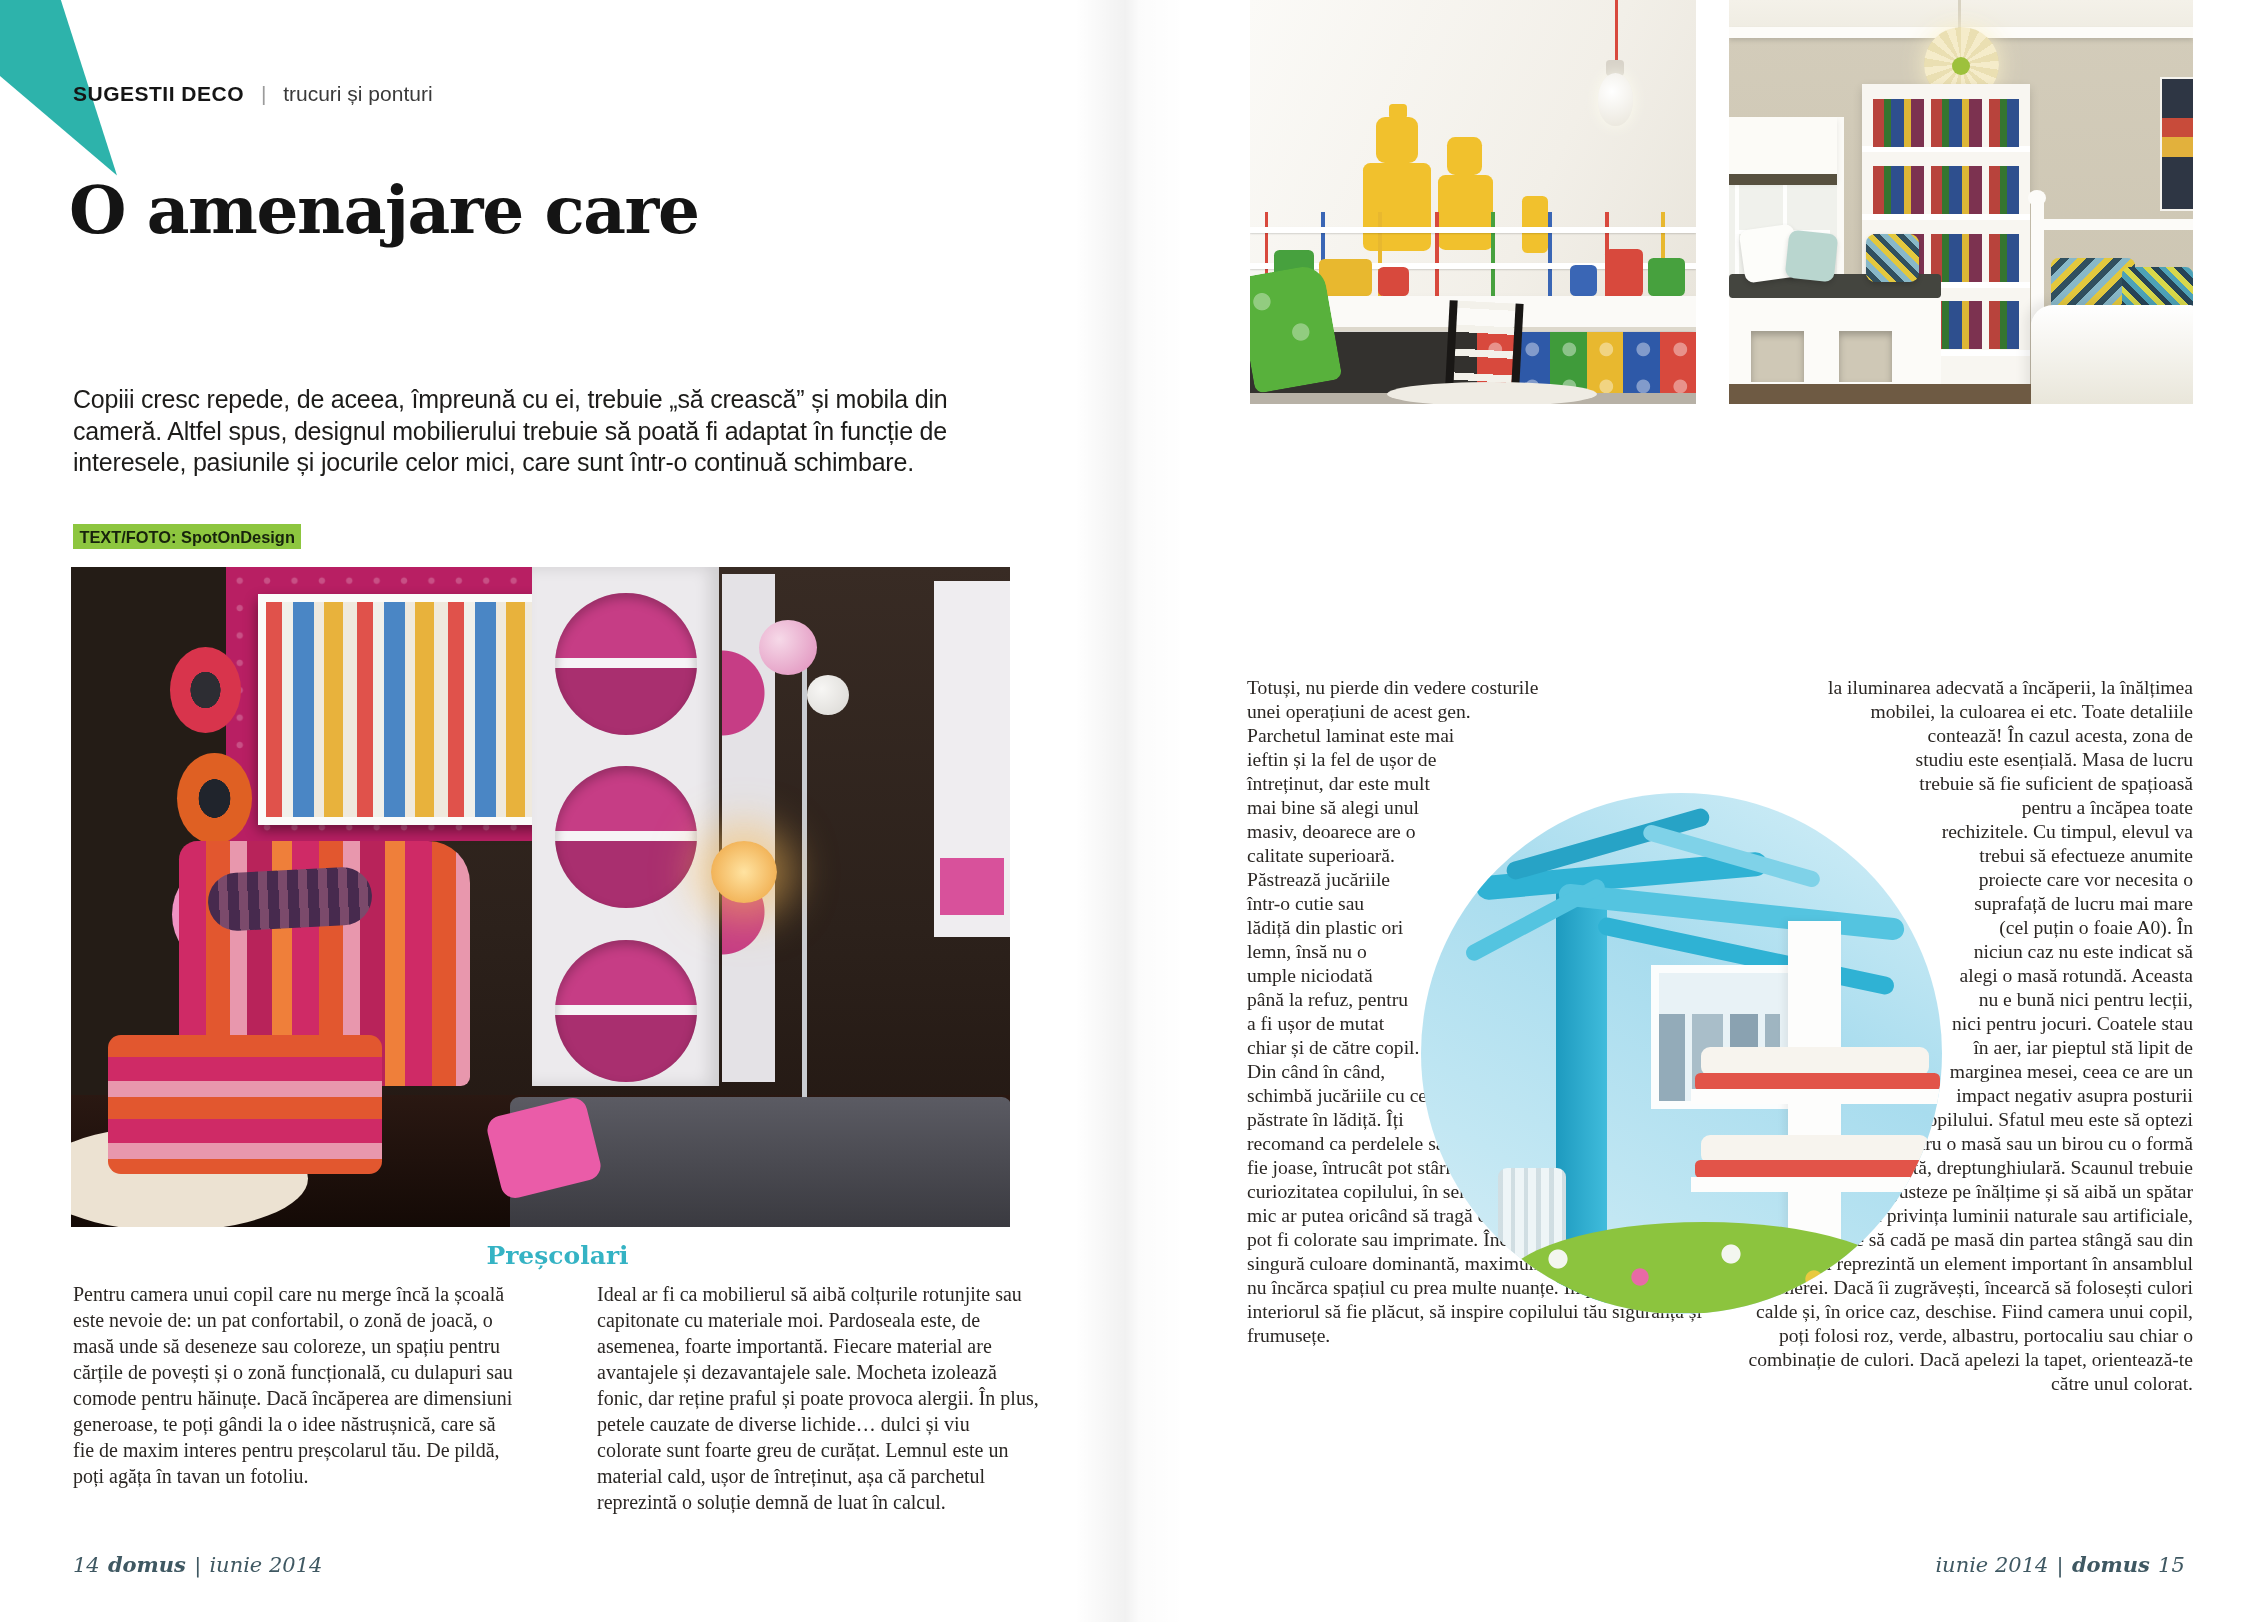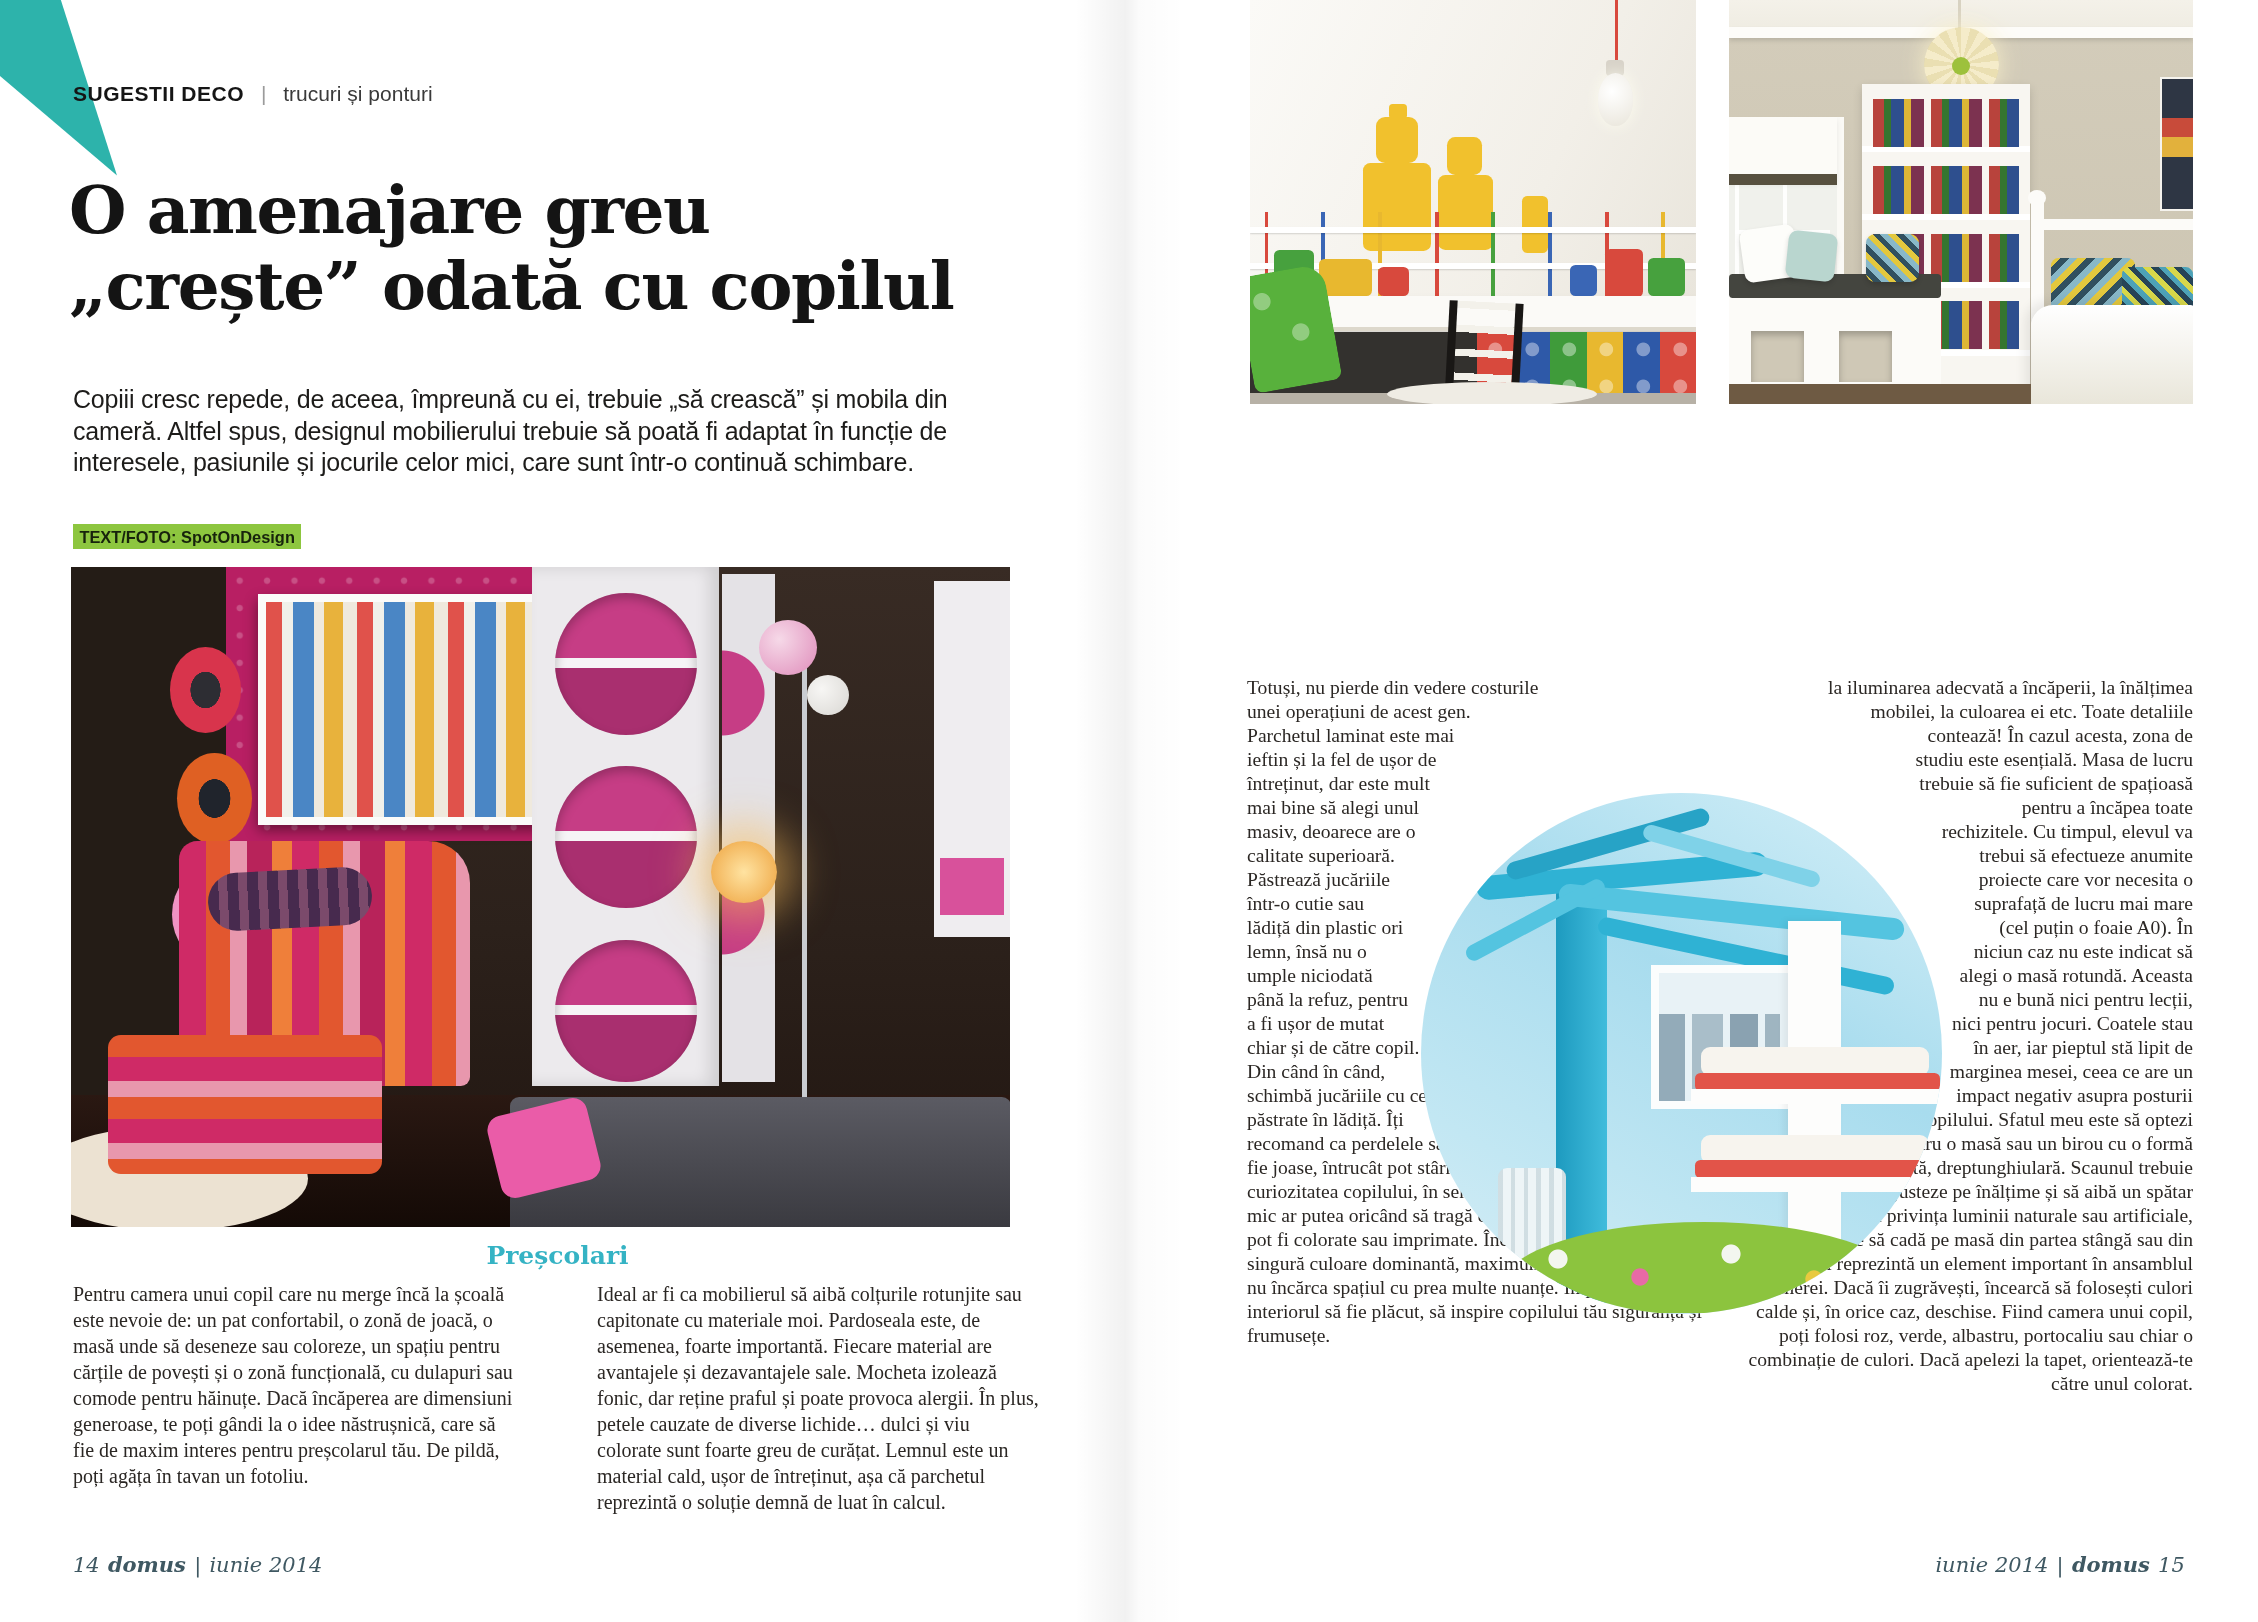--- a/index.html
+++ b/index.html
@@ -192,22 +192,21 @@
   <div>
     <div class="corner"></div>
 
     <div class="kicker">
       <span class="lab">SUGESTII DECO</span>
       <span class="div">|</span>
       <span class="tag">trucuri și ponturi</span>
     </div>
 
     <div class="title">
-      <div>O amenajare greu</div>
-      <div>„crește” odată cu copilul</div>
+      <div>O amenajare care</div>
     </div>
 
     <div class="intro">Copiii cresc repede, de aceea, împreună cu ei, trebuie „să crească” și mobila din cameră. Altfel spus, designul mobilierului trebuie să poată fi adaptat în funcție de interesele, pasiunile și jocurile celor mici, care sunt într-o continuă schimbare.</div>
 
     <div class="credit">TEXT/FOTO: SpotOnDesign</div>
 
     <div class="ph photo-main">
       <div class="pm-wall-left"></div>
       <div class="pm-wallpink"></div>
       <div class="pm-board"></div>

